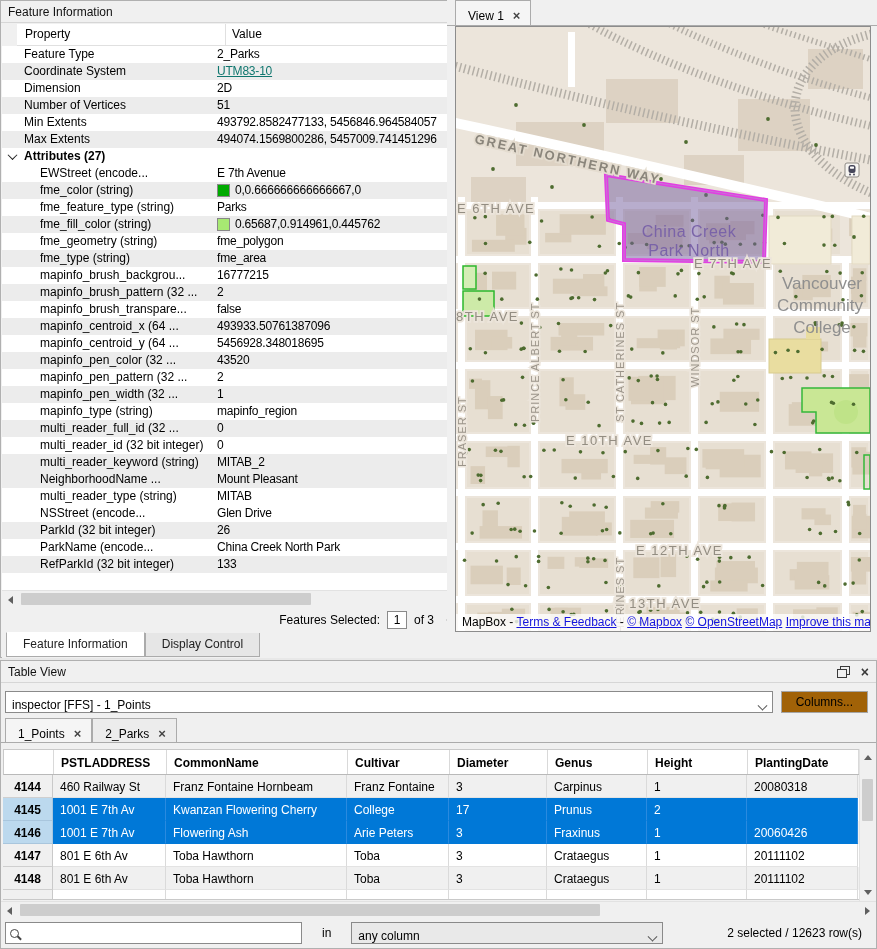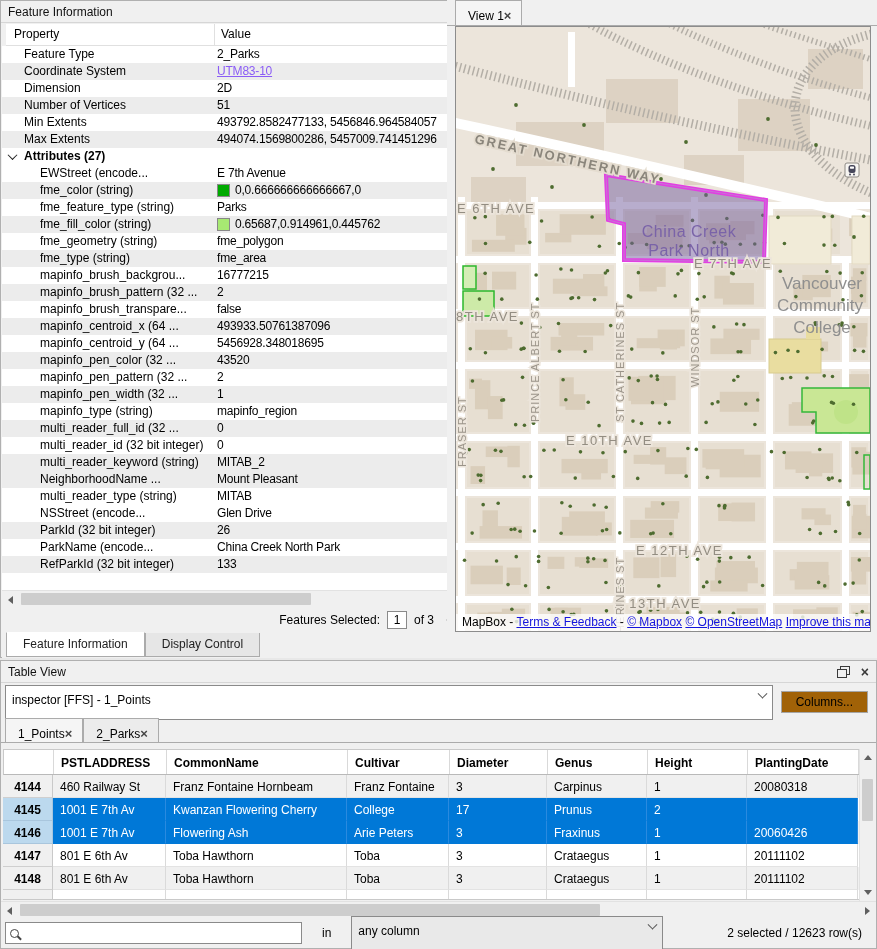--- a/index.html
+++ b/index.html
@@ -11,35 +11,35 @@
 .titlebar{height:22px;display:flex;align-items:center;padding:0 7px;background:#f0f0f0;border-bottom:1px solid #d6d6d6}
 .titlebar .t{flex:1;font-size:12px;color:#111}
 .tb-icons{display:flex;gap:12px;align-items:center}
 .float-icon{width:12px;height:11px;position:relative;display:inline-block}
 .float-icon::before{content:'';position:absolute;left:3px;top:0;width:8px;height:7px;border:1px solid #3a3a3a}
 .float-icon::after{content:'';position:absolute;left:0;top:3px;width:8px;height:7px;border:1px solid #3a3a3a;background:#f0f0f0}
 .close-icon{font-size:14px;line-height:12px;color:#3a3a3a;font-weight:bold}
 
 
 #fi-panel{left:0;top:0;width:496px;height:658px}
-#fi-header{position:absolute;top:23px;left:5px;right:18px;height:22px;background:#fff;border-bottom:1px solid #e0e0e0;display:flex}
+#fi-header{position:absolute;top:23px;left:16px;right:18px;height:22px;background:#fff;border-bottom:1px solid #e0e0e0;display:flex}
 #fi-header .hp{width:209px;padding:3px 0 0 8px;border-right:1px solid #e0e0e0}
 #fi-header .hv{flex:1;padding:3px 0 0 6px}
 #fi-rows{position:absolute;top:45px;left:1px;right:18px;height:544px;background:#fff;overflow:hidden}
 .fi-row{display:flex;height:17px;line-height:17px;background:#fff}
 .fi-row.alt{background:#ececec}
 .fi-prop{width:209px;overflow:hidden;white-space:nowrap;display:flex;align-items:center}
 .fi-prop.ind1{padding-left:22px}
 .fi-prop.ind2{padding-left:38px}
 .fi-prop.ind0{padding-left:7px}
 .fi-val{flex:1;overflow:hidden;white-space:nowrap;padding-left:6px;display:flex;align-items:center;letter-spacing:-0.2px}
 .fi-row.group .fi-prop{font-weight:bold}
 .chev{width:7px;height:7px;border-right:1.6px solid #222;border-bottom:1.6px solid #222;transform:rotate(45deg) translate(-1px,-1px);margin-right:8px;flex:none}
 .swatch{width:13px;height:13px;border:1px solid #888;margin-right:5px;flex:none}
-.link{color:#8b5cf6;text-decoration:underline}
+.link{color:#0f766e;text-decoration:underline}
 
 
 .vscroll{position:absolute;background:#f0f0f0;border-left:1px solid #e2e2e2}
 .hscroll{position:absolute;background:#f0f0f0;border-top:1px solid #e2e2e2}
 .sb-btn{position:absolute;width:17px;height:17px;display:flex;align-items:center;justify-content:center}
 .sb-thumb{position:absolute;background:#cdcdcd;border-radius:1px}
 .tri{width:0;height:0;display:inline-block}
 .tri.up{border-left:4px solid transparent;border-right:4px solid transparent;border-bottom:5px solid #5f5f5f}
 .tri.down{border-left:4px solid transparent;border-right:4px solid transparent;border-top:5px solid #5f5f5f}
 .tri.left{border-top:4px solid transparent;border-bottom:4px solid transparent;border-right:5px solid #5f5f5f}
@@ -52,31 +52,31 @@
 .navbtn{width:14px;height:16px;display:flex;align-items:center;justify-content:center}
 .navbtn .tri.left{border-right-color:#a8a8a8}
 
 .btabs{position:absolute;left:1px;right:1px;top:632px;height:25px;display:flex;padding-left:4px;background:#f0f0f0}
 .btab{height:24px;padding:4px 16px 0 16px;border:1px solid #ababab;border-top:none;background:#e6e6e6;color:#222}
 .btab.active{background:#fff;border-top:1px solid #fff;margin-top:-1px;height:25px}
 
 
 #map-panel{position:absolute;left:447px;top:0;width:430px;height:658px;background:#f0f0f0}
 .ttabs{display:flex;height:26px;align-items:flex-end;padding-left:8px;border-bottom:1px solid #ababab}
-.ttab{height:25px;padding:5px 10px 0 12px;border:1px solid #ababab;border-bottom:none;background:#ececec;display:flex;align-items:center}
+.ttab{height:25px;padding:5px 10px 0 12px;border:1px solid #ababab;border-bottom:none;background:#ececec;display:flex;gap:9px;align-items:center}
 .ttab.active{background:#f5f5f5;position:relative}
 .ttab .x{color:#444;font-weight:bold;font-size:13px;line-height:10px}
 #map-frame{position:absolute;left:8px;top:26px;width:416px;height:606px;border:1px solid #8c8c8c;background:#ece5db;overflow:hidden}
 #map-attrib{position:absolute;left:0;right:0;bottom:0;height:17px;background:rgba(255,255,255,0.78);font-size:12px;line-height:16px;padding-left:6px;white-space:nowrap;z-index:5}
 #map-attrib a{color:#1414dd;text-decoration:underline}
 
 
 #tv-panel{left:0;top:660px;width:877px;height:289px}
 #tv-toolbar{position:absolute;left:0;right:0;top:27px;height:28px;display:flex;align-items:center;padding:0 8px 0 4px;gap:8px}
-.combo{height:35px;background:#fff;border:1px solid #8a8a8a;display:flex;align-items:flex-start;padding:7px 6px;position:relative}
+.combo{height:22px;background:#fff;border:1px solid #8a8a8a;display:flex;align-items:flex-end;padding:0 6px;position:relative}
 .combo .cv{flex:1;white-space:nowrap;overflow:hidden}
 .combo .carrot{width:7px;height:7px;border-right:1.4px solid #555;border-bottom:1.4px solid #555;transform:rotate(45deg) translate(-2px,-2px);margin-left:8px;flex:none}
 #src-combo{flex:1}
 .btn{height:22px;background:#a16207;border:1px solid #a5a5a5;padding:0 14px;display:flex;align-items:center}
 #tv-tabs{position:absolute;left:4px;top:56px;height:26px;display:flex;align-items:flex-end}
 #tv-tabline{position:absolute;left:0;right:0;top:81px;height:1px;background:#ababab}
 #tv-grid{position:absolute;left:2px;top:88px}
 .tg-header{display:grid;grid-template-columns:50px 113px 181px 102px 98px 100px 100px 111px;height:26px;background:#fff;border:1px solid #c9c9c9;border-bottom:1px solid #b9b9b9}
 .tg-header div{font-weight:bold;padding:6px 0 0 7px;border-right:1px solid #d9d9d9;overflow:hidden;white-space:nowrap}
 .tg-row{display:grid;grid-template-columns:50px 113px 181px 102px 98px 100px 100px 111px;height:23px;background:#fff}

